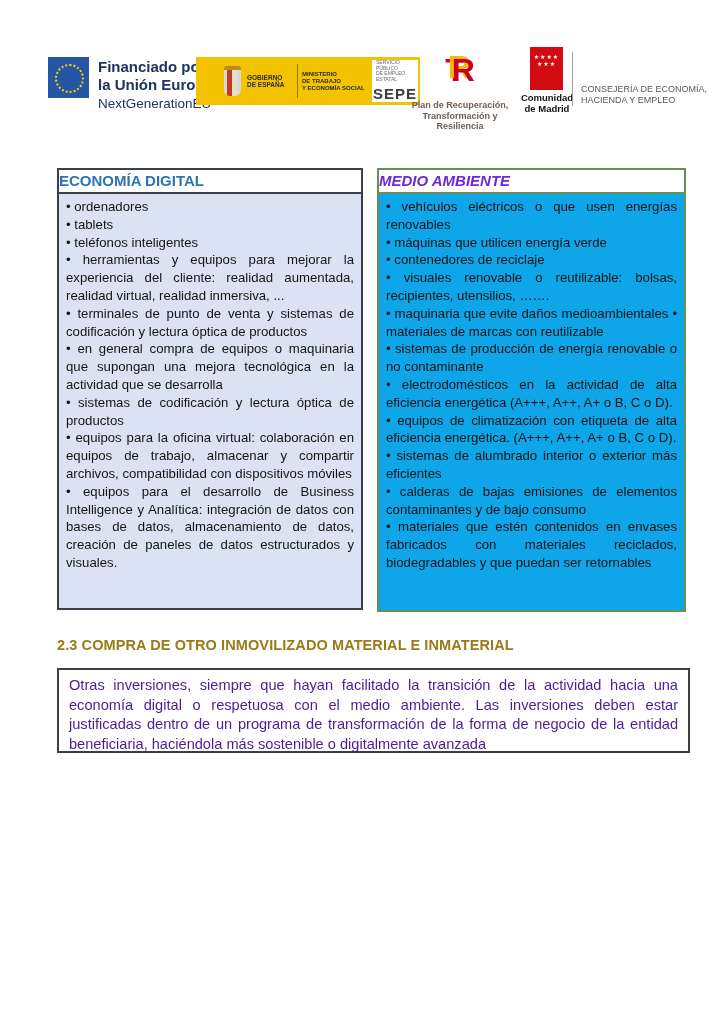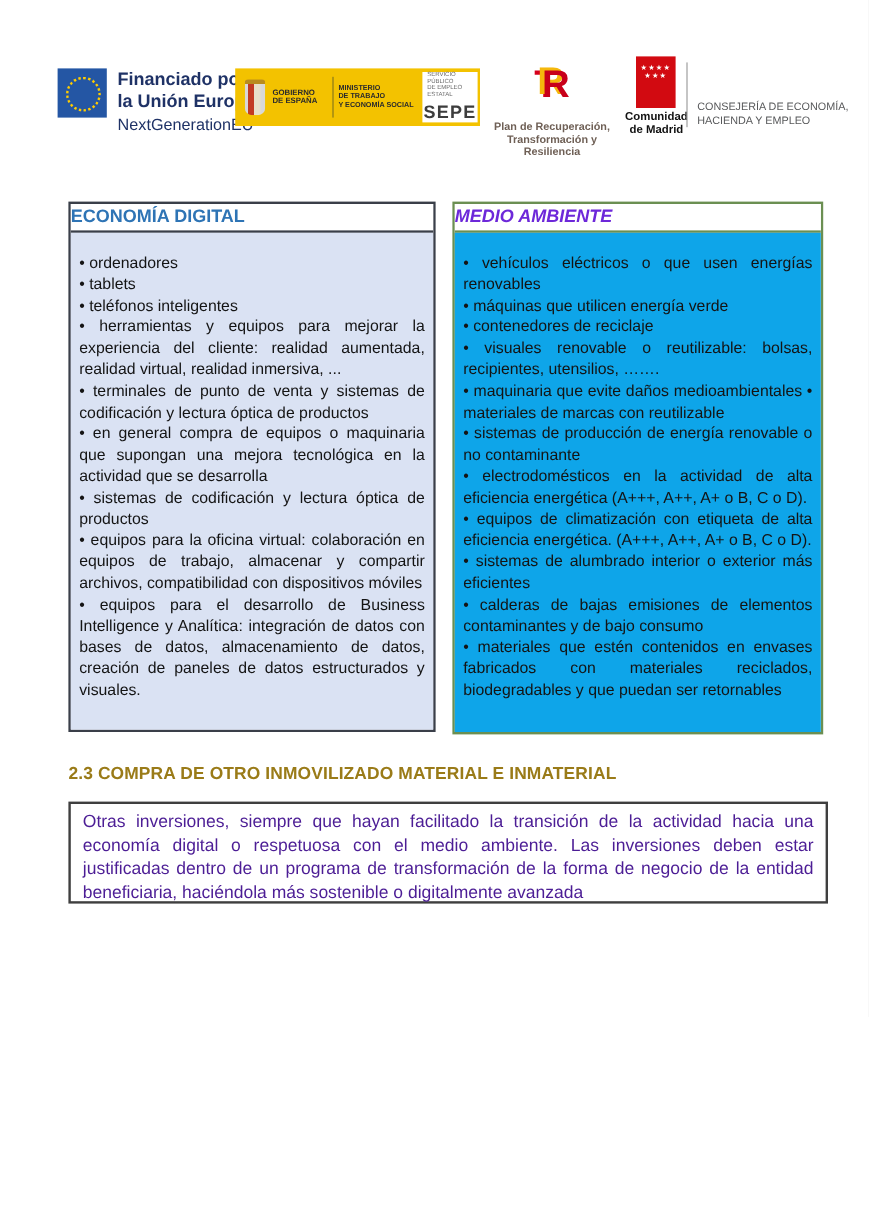--- a/index.html
+++ b/index.html
@@ -7,21 +7,21 @@
     position:relative;width:724px;height:1024px;margin:0 auto;
     background:#ffffff;overflow:hidden;
     font-family:"Liberation Sans",sans-serif;color:#1b1b1b;
   }
   
   .eu-flag{position:absolute;left:48px;top:57px;width:41px;height:41px;background:#2456a4;}
   .eu-stars{position:absolute;left:7px;top:7px;width:25px;height:25px;border:2px dotted #ffcc00;border-radius:50%;}
   .eu-text{position:absolute;left:98px;top:58px;color:#1f3266;line-height:18px;}
   .eu-text .b{font-weight:bold;font-size:15px;}
   .eu-text .n{font-size:13.5px;margin-top:1px;}
-  .gov-box{position:absolute;left:196px;top:57px;width:204px;height:48px;background:#f3c200;display:flex;align-items:center;}
+  .gov-box{position:absolute;left:196px;top:57px;width:204px;height:48px;background:#f3c200;display:flex;align-items:center;padding-left:20px;}
   .coa{width:17px;height:26px;margin-left:8px;border-radius:3px 3px 6px 6px;
        background:linear-gradient(90deg,#d8d8d8 0 3px,#c23b22 3px 8px,#e8e0c8 8px 12px,#d8d8d8 14px 17px);
        border-top:4px solid #b98c1e;}
   .gov-name{font-size:6.5px;font-weight:bold;color:#2b2b2b;line-height:7.5px;margin-left:6px;width:46px;}
   .gov-div{width:1px;height:34px;background:#8a7a1a;margin:0 4px;}
   .gov-min{font-size:6px;font-weight:bold;color:#2b2b2b;line-height:7px;width:64px;}
   .sepe-panel{margin-left:auto;margin-right:2px;width:46px;height:42px;background:#ffffff;display:flex;flex-direction:column;justify-content:center;align-items:center;}
   .sepe-small{font-size:5px;color:#6a6a6a;line-height:5.5px;text-align:left;width:38px;}
   .sepe-line{width:38px;height:2px;background:#1c6bba;margin:2px 0 1px 0;}
   .sepe-big{font-size:15px;font-weight:bold;color:#3d3d3d;letter-spacing:1px;}
@@ -35,21 +35,21 @@
   .madrid-name{position:absolute;left:517px;top:92px;width:60px;text-align:center;font-size:9.5px;font-weight:bold;color:#111;line-height:11px;}
   .hdr-div{position:absolute;left:572px;top:52px;width:1px;height:54px;background:#a0a0a0;}
   .madrid-dept{position:absolute;left:581px;top:84px;font-size:9px;color:#57585a;line-height:11px;}
   
   .colbox{position:absolute;top:168px;box-sizing:border-box;}
   .col-digital{left:57px;width:306px;height:442px;border:2px solid #3a3f49;}
   .col-ambiente{left:377px;width:309px;height:444px;border:2px solid #6b8f52;}
   .col-title{height:22px;background:#ffffff;font-weight:bold;font-size:15px;line-height:22px;}
   .col-digital .col-title{color:#2e74b5;border-bottom:2px solid #3a3f49;}
   .col-ambiente .col-title{color:#6d28d9;border-bottom:2px solid #6b8f52;font-style:italic;}
-  .col-body{height:calc(100% - 24px);overflow:hidden;padding:16px 7px 0 7px;box-sizing:border-box;}
+  .col-body{height:calc(100% - 24px);overflow:hidden;padding:4px 7px 0 7px;box-sizing:border-box;}
   .col-digital .col-body{background:#dae2f3;}
   .col-ambiente .col-body{background:#0ea5e9;}
   .li{font-size:13.2px;line-height:17.8px;text-align:justify;color:#141414;}
   .li::before{content:"\2022  ";}
   
   .sec-heading{position:absolute;left:57px;top:637px;font-size:14.5px;font-weight:bold;color:#9a7b18;letter-spacing:0.1px;}
   .sec-box{position:absolute;left:57px;top:668px;width:633px;height:85px;box-sizing:border-box;border:2px solid #3f3f3f;padding:6px 10px;background:#ffffff;}
   .sec-box-text{font-size:14.6px;line-height:19.5px;text-align:justify;color:#4c1d95;}
 </style>
 </head>

